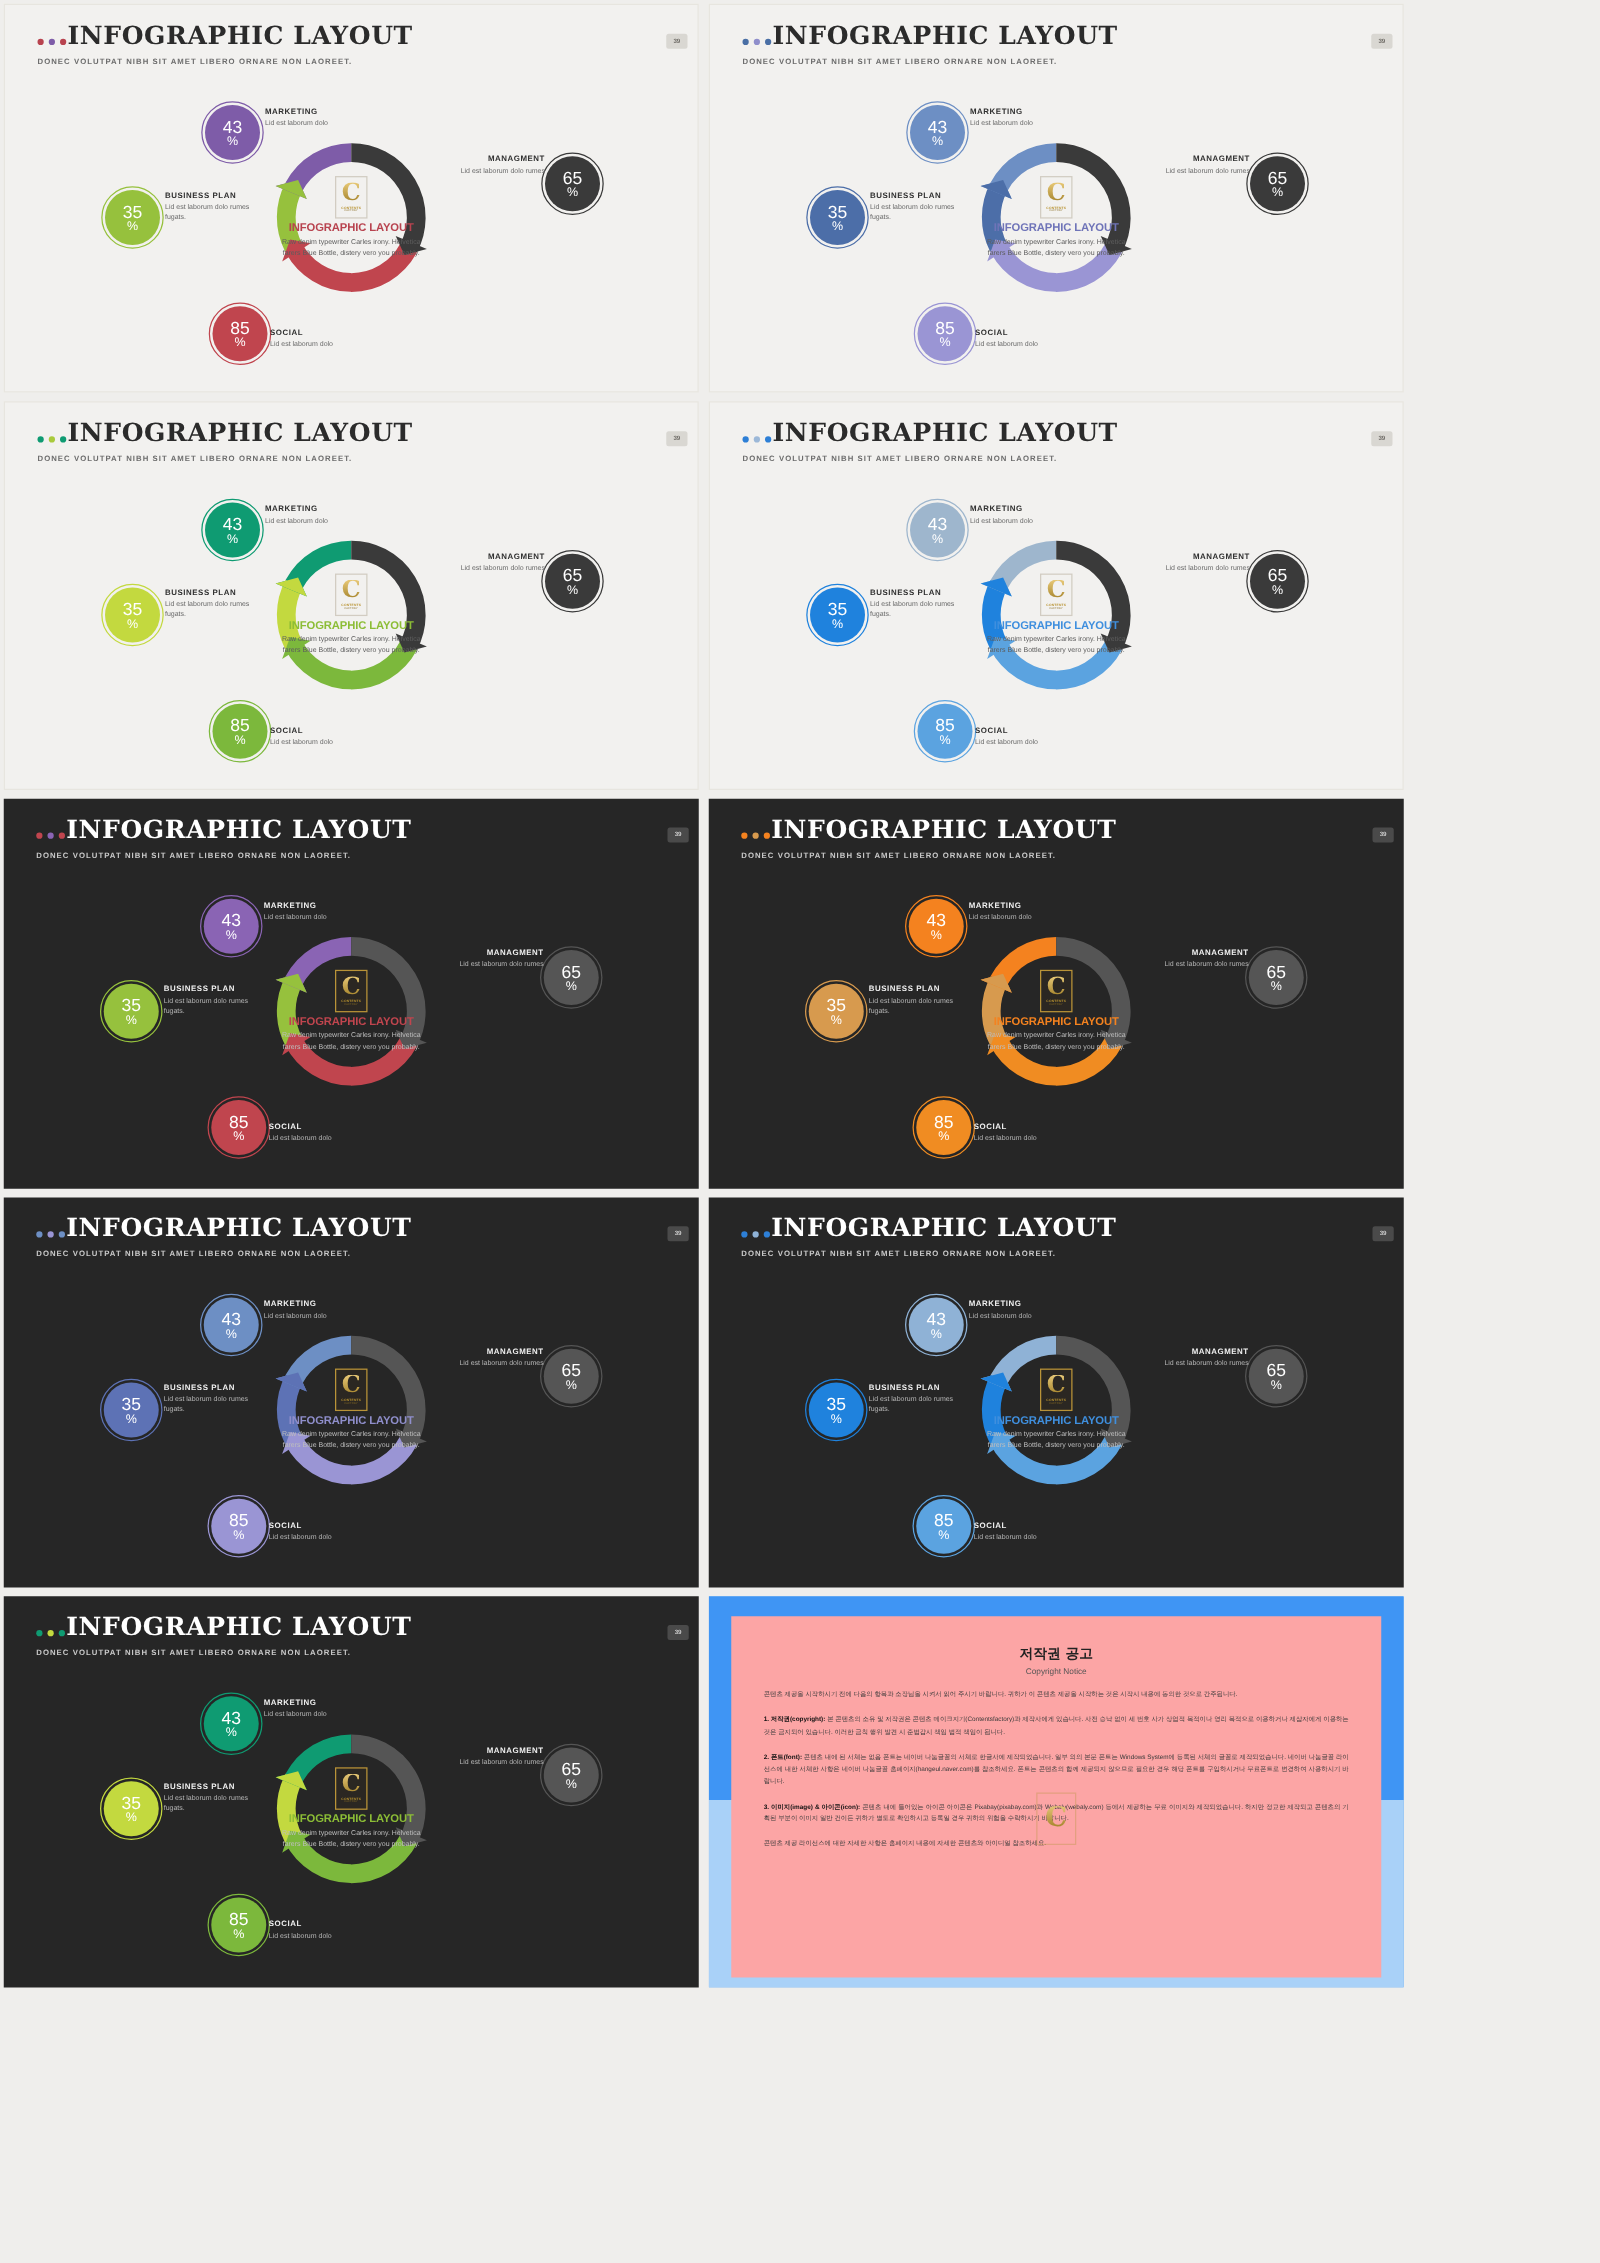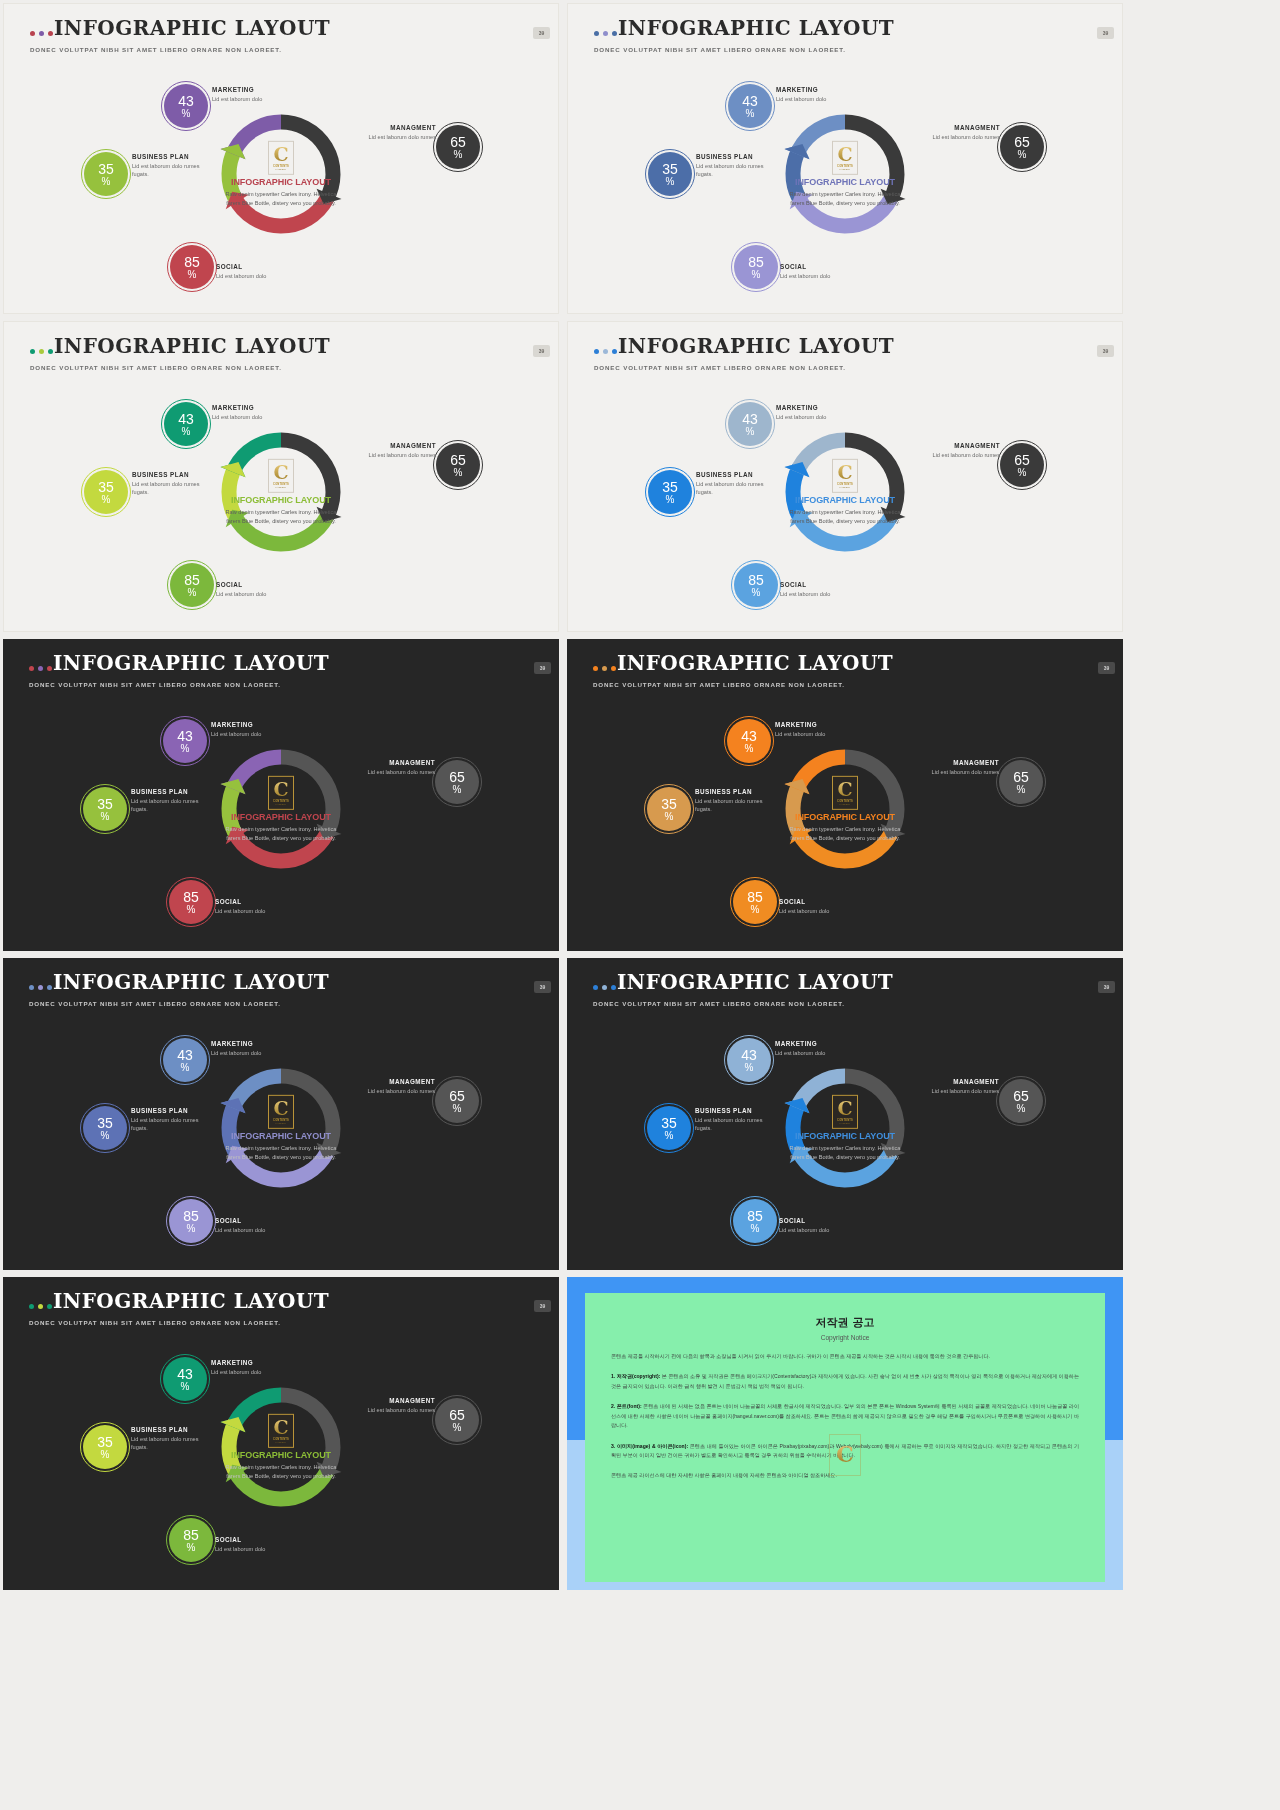--- a/index.html
+++ b/index.html
@@ -67,21 +67,21 @@
   .lbl .b{font-size:5.6px;line-height:1.45;}
   .slide.light .lbl .h{color:#2f2f2f;}
   .slide.light .lbl .b{color:#6b6b6b;}
   .slide.dark  .lbl .h{color:#f0f0f0;}
   .slide.dark  .lbl .b{color:#b5b5b5;} .ta-r{text-align:right;} .ta-l{text-align:left;}
 
   
   .cr{position:relative;width:100%;height:100%;background:#4a9cf5;}
   .cr .band{position:absolute;left:0;top:0;width:100%;height:52%;background:#3f95f4;}
   .cr .band2{position:absolute;left:0;top:52%;width:100%;height:48%;background:#a9d1f8;}
-  .cr .page{position:absolute;left:18px;top:16px;right:18px;bottom:8px;background:#86efac;
+  .cr .page{position:absolute;left:18px;top:16px;right:18px;bottom:8px;background:#fca5a5;
             padding:22px 26px;box-sizing:border-box;overflow:hidden;}
   .cr h2{margin:0;text-align:center;font-size:11px;font-weight:700;color:#222;
          font-family:"DejaVu Sans","Liberation Sans",sans-serif;}
   .cr h3{margin:4px 0 0;text-align:center;font-size:6.6px;font-weight:400;color:#555;}
   .cr p{margin:11px 0 0;font-size:5.1px;line-height:1.85;color:#3a3a3a;text-align:justify;}
   .cr p b{font-weight:700;color:#111;}
   .cr .wm{position:absolute;left:50%;top:56%;transform:translate(-50%,-50%);
           width:30px;height:40px;border:1px solid rgba(180,150,60,.35);
           display:flex;flex-direction:column;align-items:center;justify-content:center;}
   .cr .wm .c{font-family:"DejaVu Serif","Liberation Serif",serif;font-size:22px;font-weight:700;

